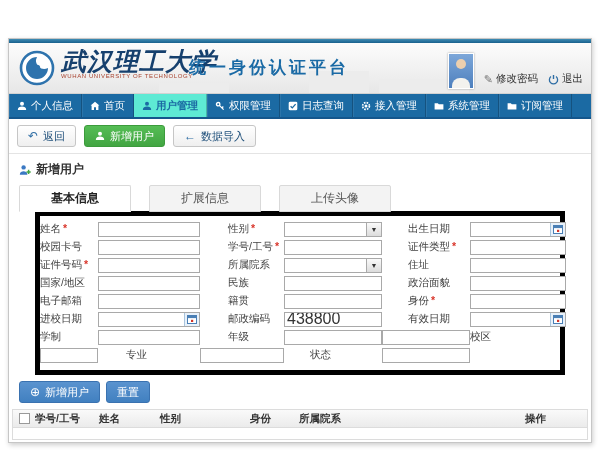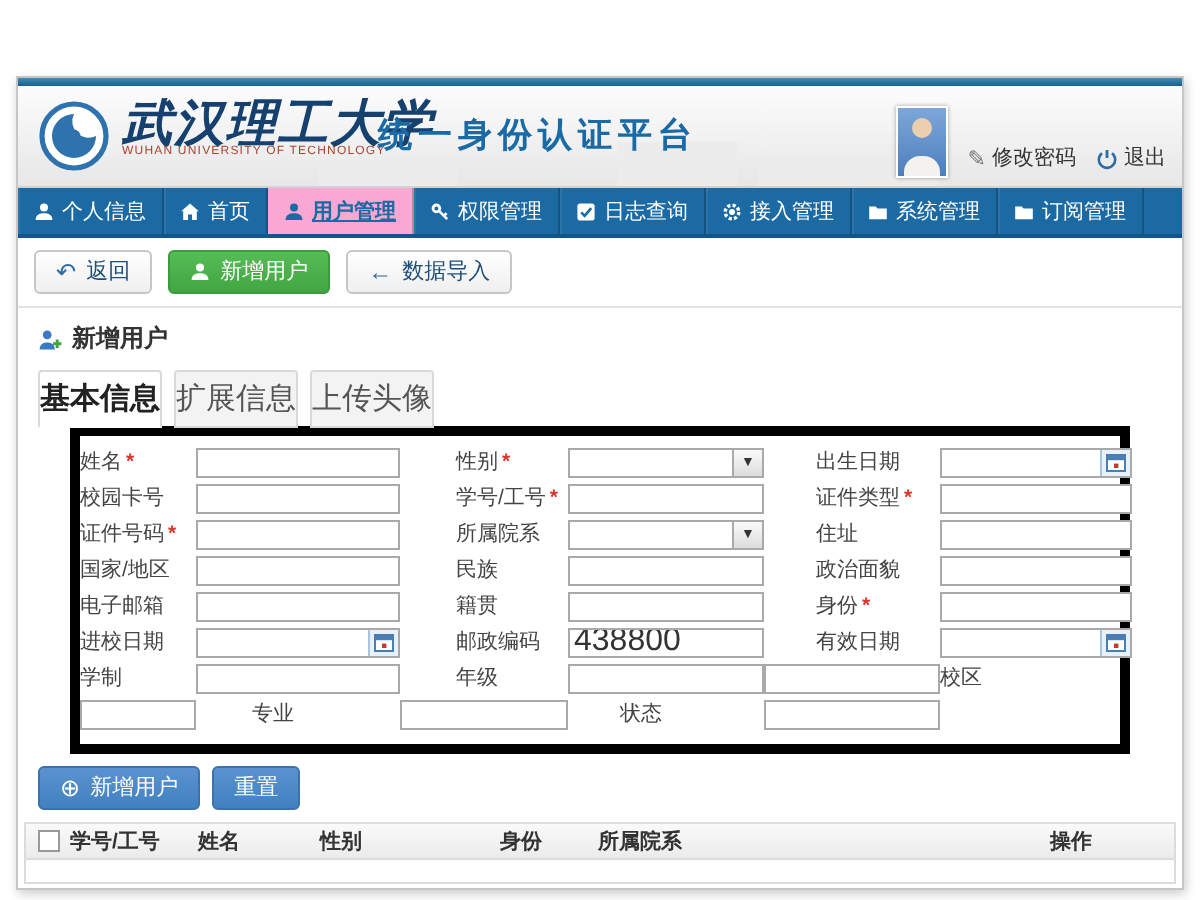--- a/index.html
+++ b/index.html
@@ -21,37 +21,37 @@
   .avatar{width:24px;height:34px;background:linear-gradient(#7da7d9,#4d7fbd);position:relative;
           border:1px solid #fff;box-shadow:0 0 2px rgba(0,0,0,.35);overflow:hidden;}
   .avatar::before{content:"";position:absolute;left:7px;top:5px;width:10px;height:10px;border-radius:50%;background:#eccfae;}
   .avatar::after{content:"";position:absolute;left:3px;bottom:-2px;width:18px;height:12px;border-radius:8px 8px 0 0;background:#f3f2ee;}
   .hlink{display:inline-flex;align-items:center;gap:3px;font-size:10.5px;color:#333;cursor:pointer;margin-bottom:3px;white-space:nowrap;}
   .hlink .g{color:#777;font-size:11px;}
   
   .nav{display:flex;height:23px;background:var(--nav-blue);border-bottom:2px solid #14568c;font-size:10.5px;}
   .nav-item{display:flex;align-items:center;gap:4px;padding:0 8px;color:#fff;border-right:1px solid rgba(0,0,0,.22);
             box-shadow:inset 1px 0 0 rgba(255,255,255,.08);cursor:pointer;white-space:nowrap;}
-  .nav-item.active{background:#f9a8d4;color:var(--nav-blue);font-weight:bold;box-shadow:none;text-decoration:underline;}
+  .nav-item.active{background:#5eead4;color:var(--nav-blue);font-weight:bold;box-shadow:none;}
   .nav-item svg{flex:0 0 auto;}
   
   .toolbar{padding:6px 8px;display:flex;gap:8px;align-items:center;}
   .btn{display:inline-flex;align-items:center;gap:5px;font-size:11px;border-radius:3px;padding:3px 10px;cursor:pointer;
        font-family:inherit;line-height:14px;}
   .btn.light{background:linear-gradient(#fff,#efefef);border:1px solid #c6c6c6;color:#1d4e79;}
   .btn.green{background:linear-gradient(#55bd55,var(--green));border:1px solid #3c9b3c;color:#fff;}
   .btn.blue{background:linear-gradient(#5a93cf,var(--btn-blue));border:1px solid #3a72b0;color:#fff;}
   .tico{font-size:12px;line-height:12px;color:#2e6da4;}
   .btn.green .tico,.btn.blue .tico{color:#fff;}
   .divider{border-top:1px solid #e4e4e4;}
   .sec-title{padding:7px 10px 5px;font-size:12px;font-weight:bold;color:#333;display:flex;align-items:center;gap:5px;}
   
   .tabs{display:flex;margin:2px 10px 0;position:relative;z-index:2;}
-  .tab{padding:4px 0;font-size:15px;background:#f3f3f3;border:1px solid #d9d9d9;color:#555;
-       margin-right:6px;border-radius:2px 2px 0 0;cursor:pointer;}
+  .tab{padding:4px 31px;font-size:12px;background:#f3f3f3;border:1px solid #d9d9d9;color:#555;
+       margin-right:18px;border-radius:2px 2px 0 0;cursor:pointer;}
   .tab.active{background:#fff;color:#222;font-weight:bold;border-bottom-color:#fff;}
   
   .panel{margin:-1px 26px 0;border:5px solid #000000;padding:5px 0 7px;position:relative;z-index:1;background:#fff;}
   .fgrid{display:grid;grid-template-columns:58px 102px 84px 98px 88px 96px;grid-auto-rows:16px;row-gap:2px;align-items:center;}
   .flabel{font-size:10.5px;color:#444;white-space:nowrap;}
   .flabel.c2{padding-left:28px;}
   .flabel.c3{padding-left:26px;}
   .req{color:var(--req-red);margin-left:2px;font-weight:bold;}
   .fctl{position:relative;height:15px;}
   .fctl input{position:absolute;inset:0;width:100%;height:15px;border:1px solid #a9a9a9;background:#fff;

